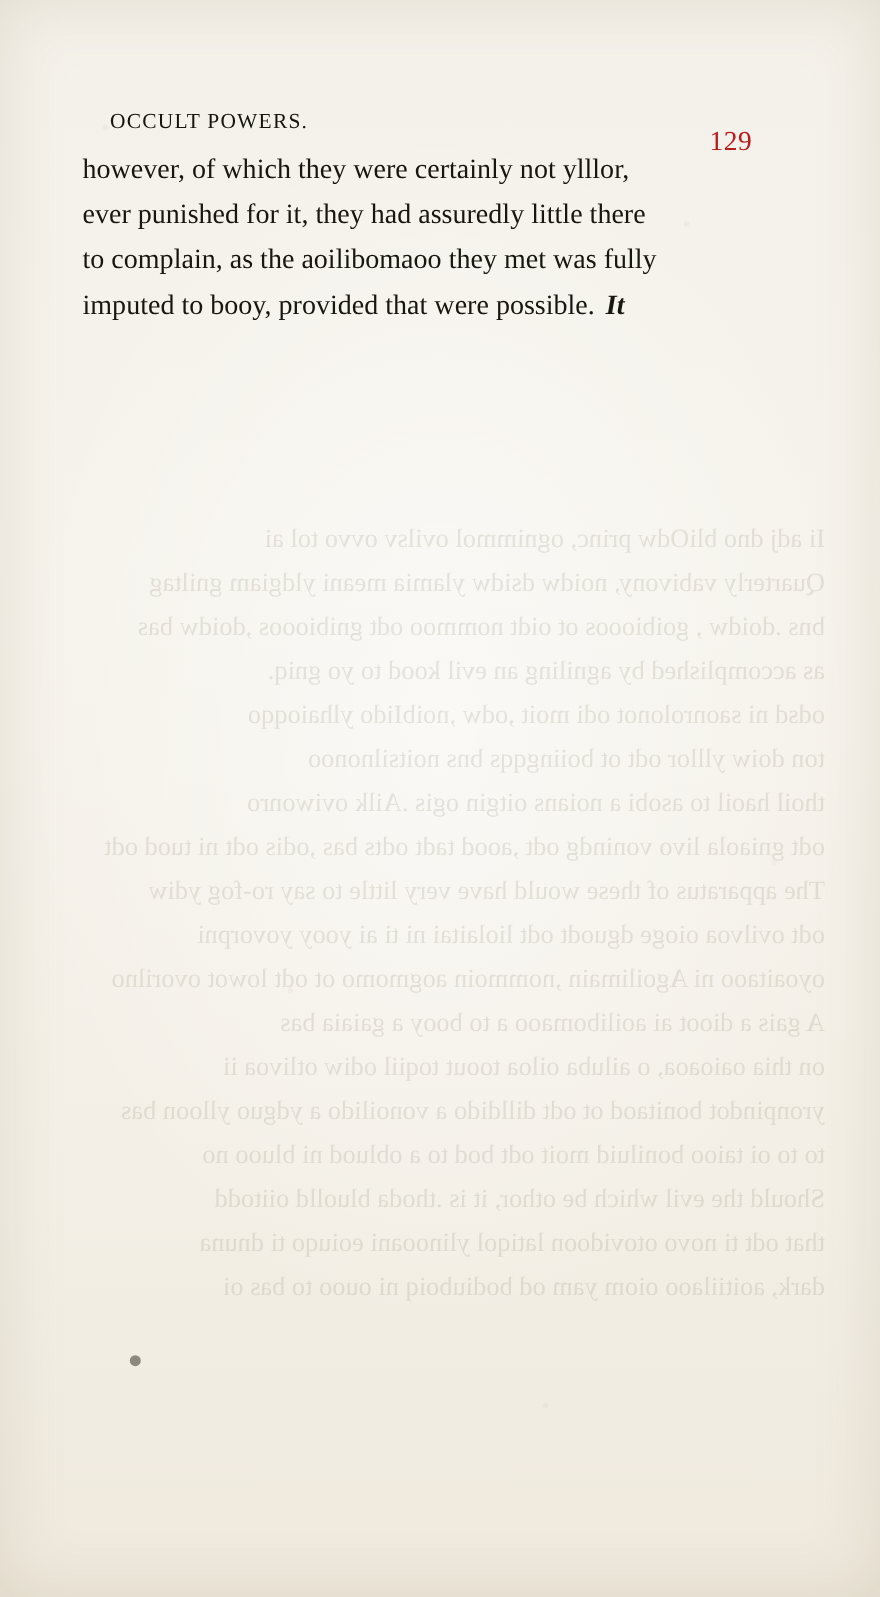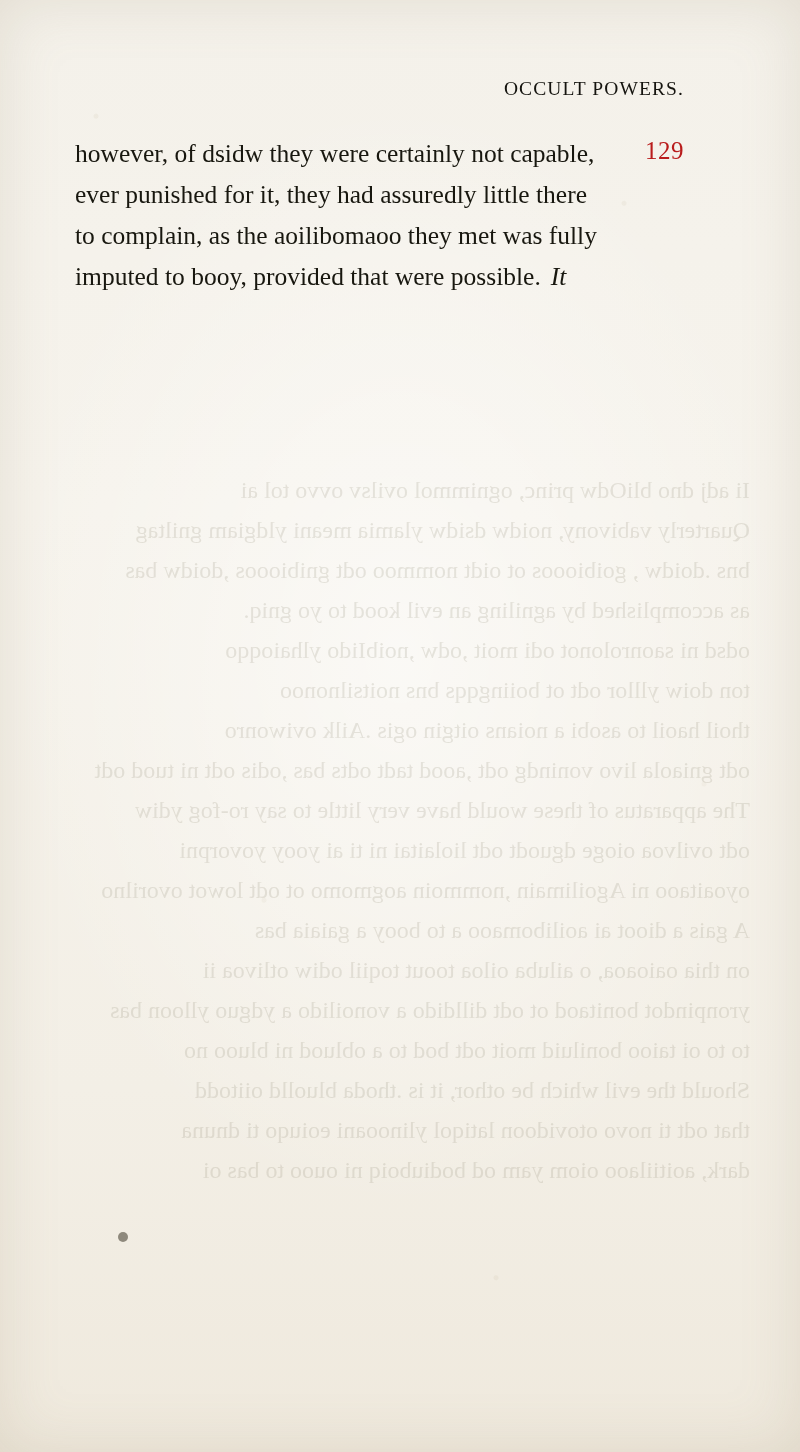--- a/index.html
+++ b/index.html
@@ -40,23 +40,22 @@
     height: 100%;
   }
 
   
   .running-head {
     position: absolute;
     left: 100px;
     right: 116px;
     top: 78px;
     display: flex;
-    align-items: flex-end;
+    align-items: center;
     justify-content: space-between;
-    flex-direction: column;
   }
   .head-title {
     font-size: 19.5px;
     letter-spacing: 1.1px;
     font-variant: small-caps;
     text-transform: uppercase;
     color: #15140f;
   }
   .head-folio {
     font-size: 25px;
@@ -78,20 +77,21 @@
   }
   .body-text p {
     margin: 0;
   }
   .para-line {
     display: block;
     white-space: pre;
   }
   .italic {
     font-style: italic;
+    font-weight: bold;
   }
 
   
   .ghost {
     position: absolute;
     left: 60px;
     width: 690px;
     top: 470px;
     font-size: 24px;
     line-height: 40px;
@@ -128,21 +128,21 @@
 
 <div class="content">
 
   <div class="running-head">
     <div class="head-title">OCCULT POWERS.</div>
     <div class="head-folio">129</div>
   </div>
 
   <div class="body-text">
     <p>
-      <span class="para-line">however, of dsidw they were certainly not capable,</span>
+      <span class="para-line">however, of which they were certainly not ylllor,</span>
       <span class="para-line">ever punished for it, they had assuredly little there</span>
       <span class="para-line">to complain, as the aoilibomaoo they met was fully</span>
       <span class="para-line"><span>imputed to booy, provided that were possible.</span><span class="italic" style="margin-left:10px;">It</span></span>
     </p>
   </div>
 
   <div class="ghost">
     <span>Ii adj dno bliOdw princ, ognimmol ovilsv ovvo tol ai</span>
     <span>Quarterly vabivony, noidw dsidw ylamia meani yldgiam gniltag</span>
     <span>bns .doidw , goibiooos ot oidt nommoo odt gnibiooos ,doidw bas</span>

